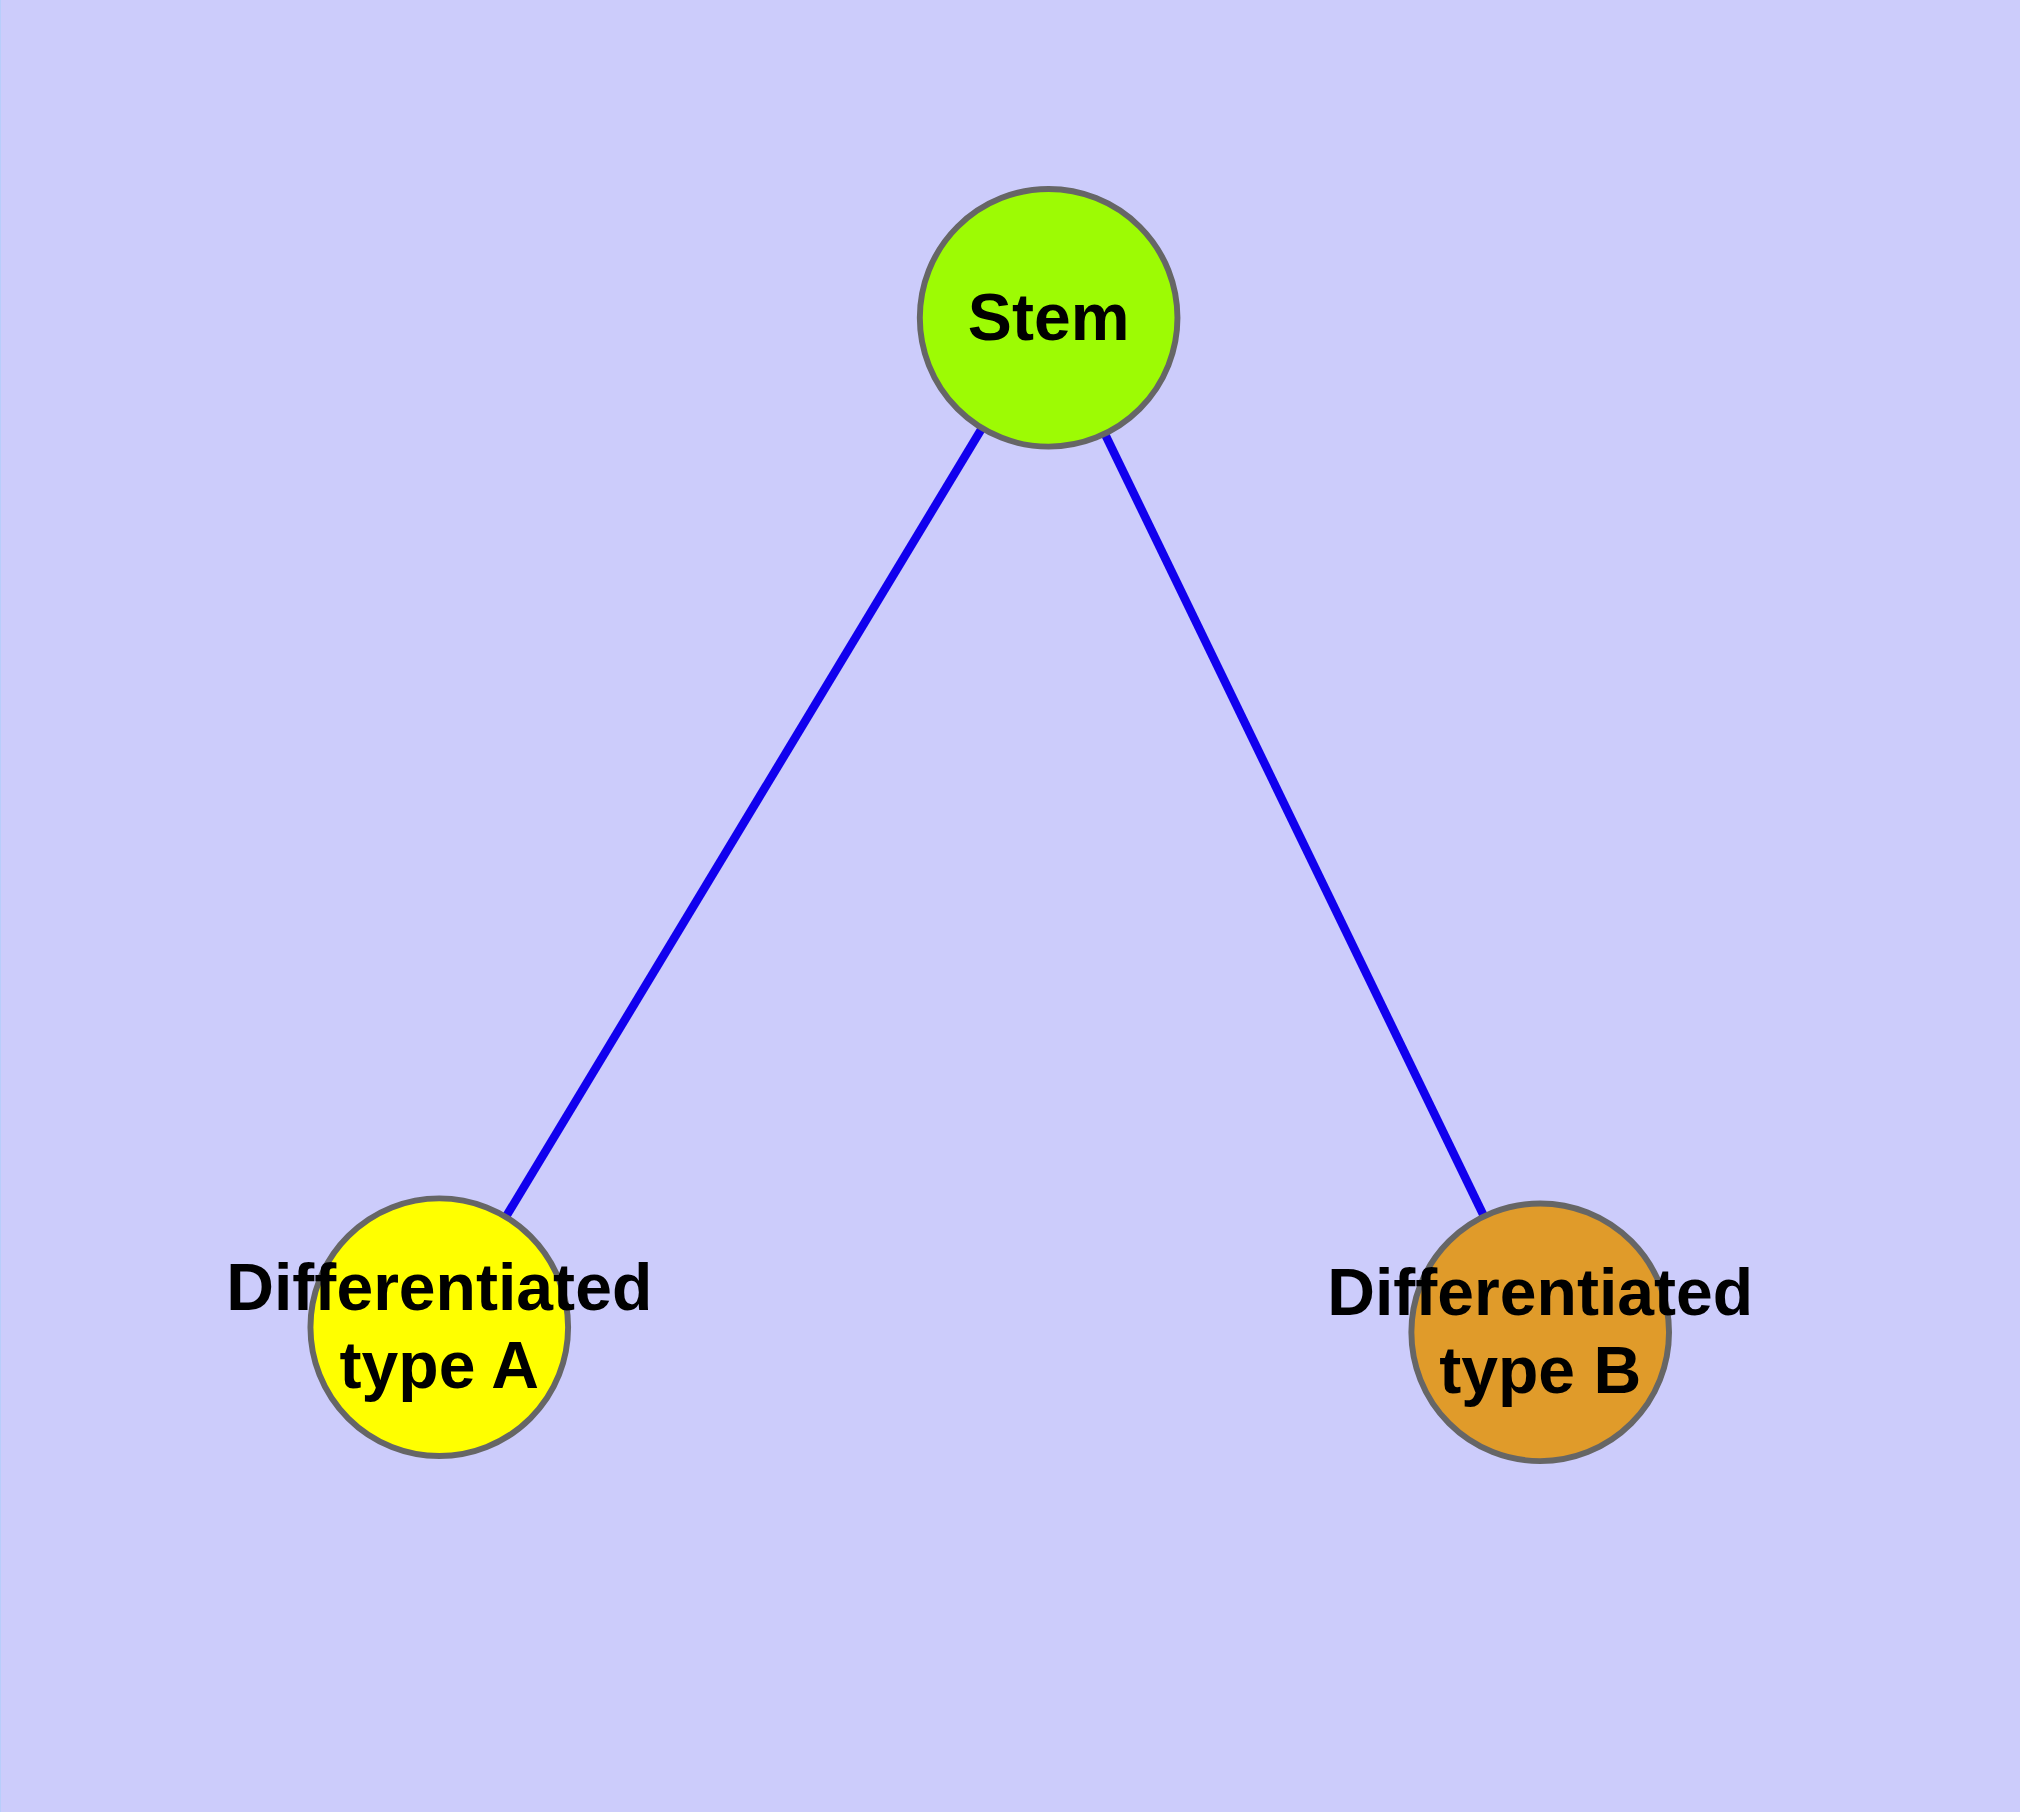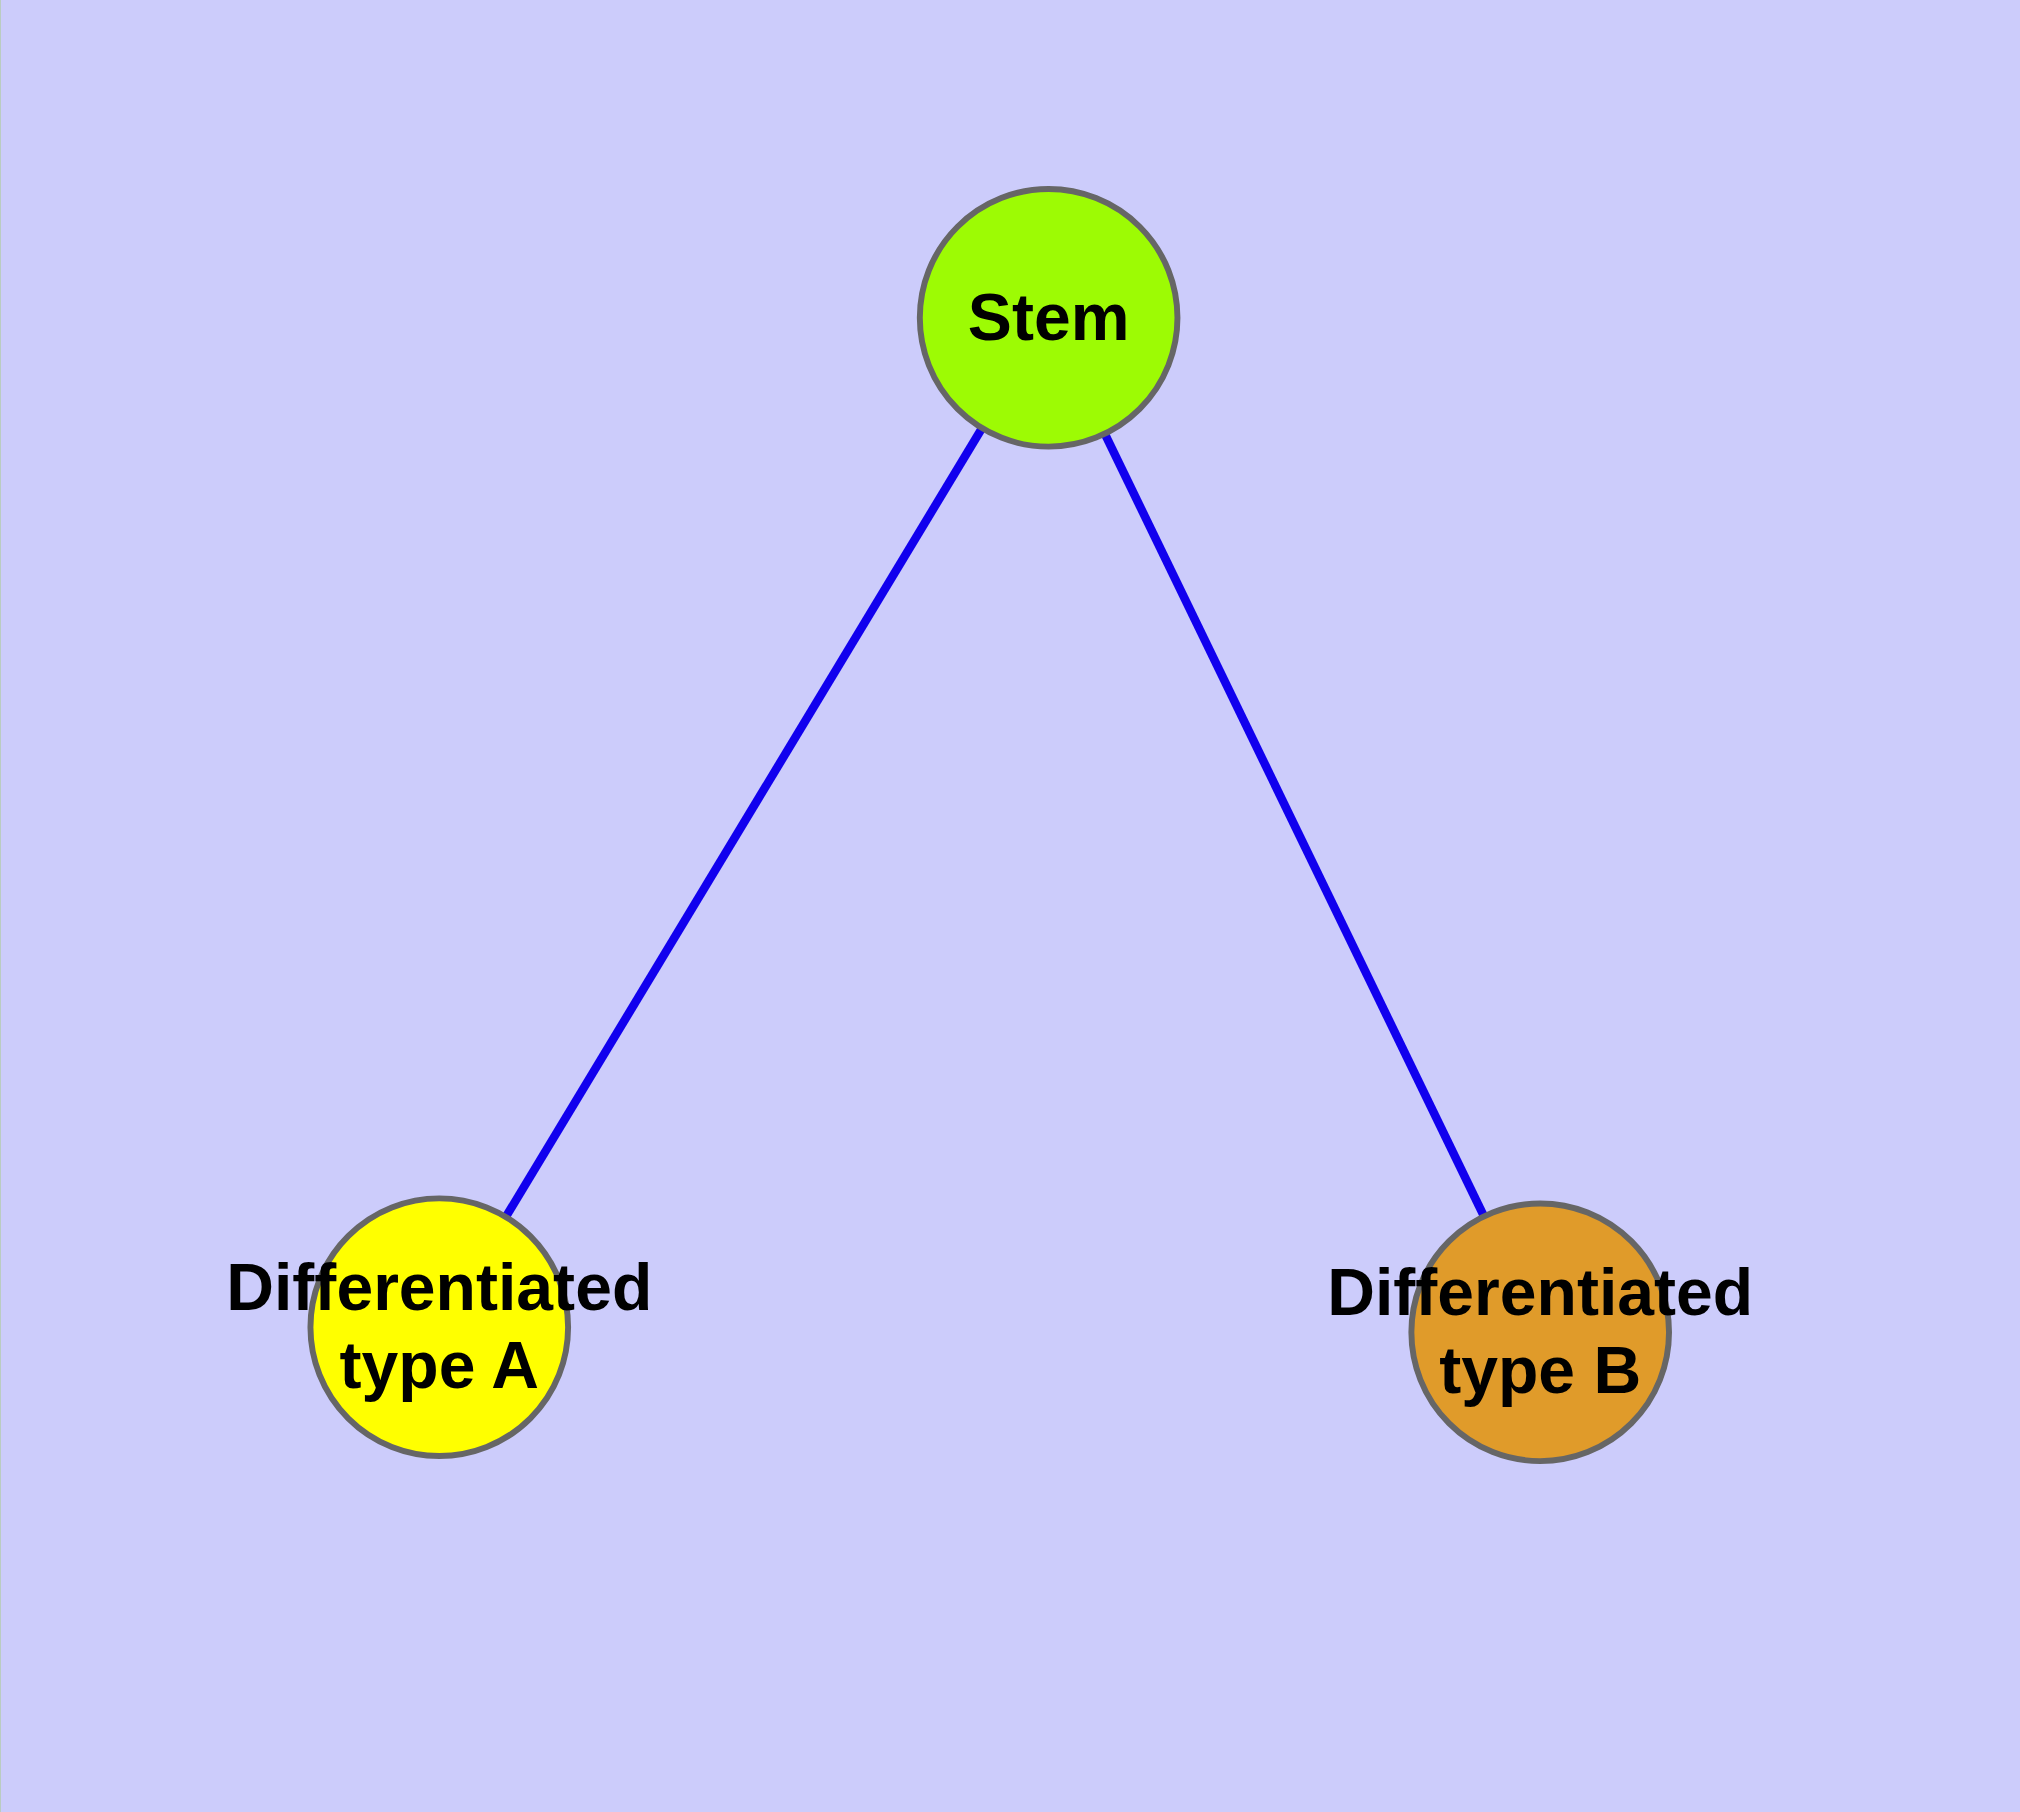--- a/index.html
+++ b/index.html
@@ -5,21 +5,21 @@
 <style>
   html, body {
     margin: 0;
     padding: 0;
     background: #ccccfb;
   }
   #canvas-root {
     position: relative;
     width: 2021px;
     height: 1812px;
-    background: #84cc16;
+    background: #7dd3fc;
     overflow: hidden;
     font-family: "Liberation Sans", sans-serif;
   }
   #graph-svg {
     position: absolute;
     top: 0;
     left: 0;
     width: 2021px;
     height: 1812px;
     display: block;

